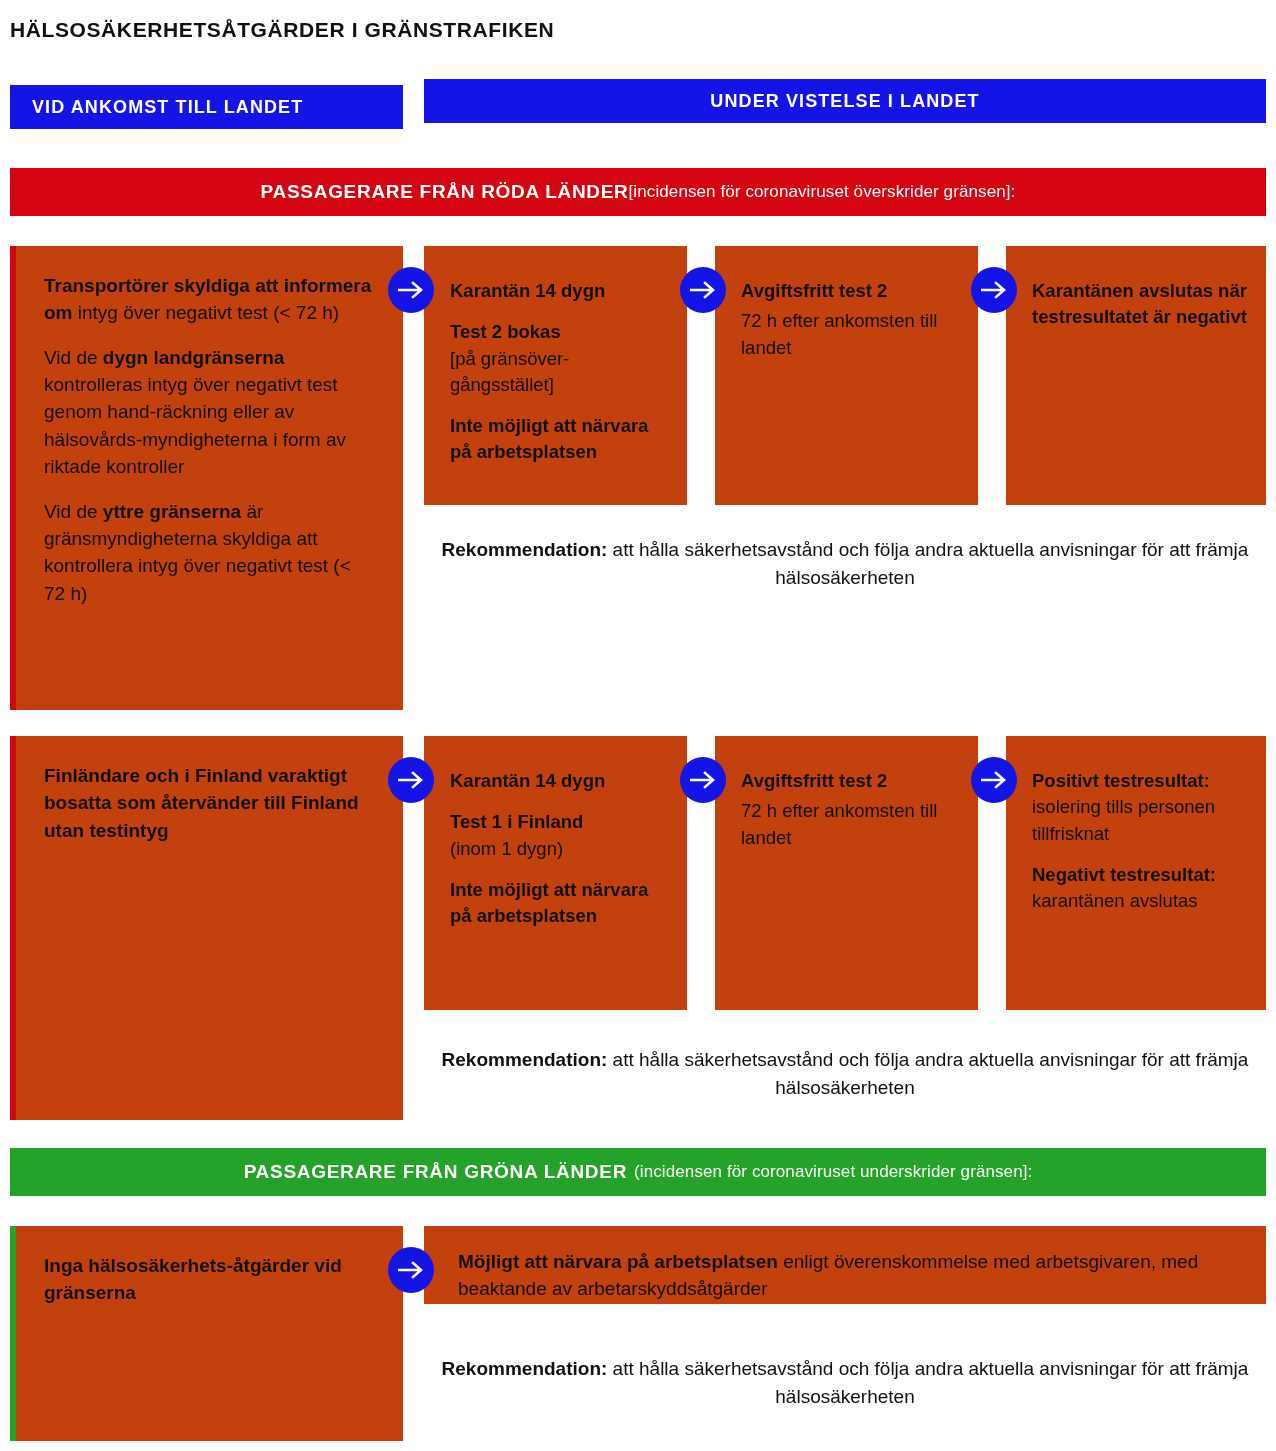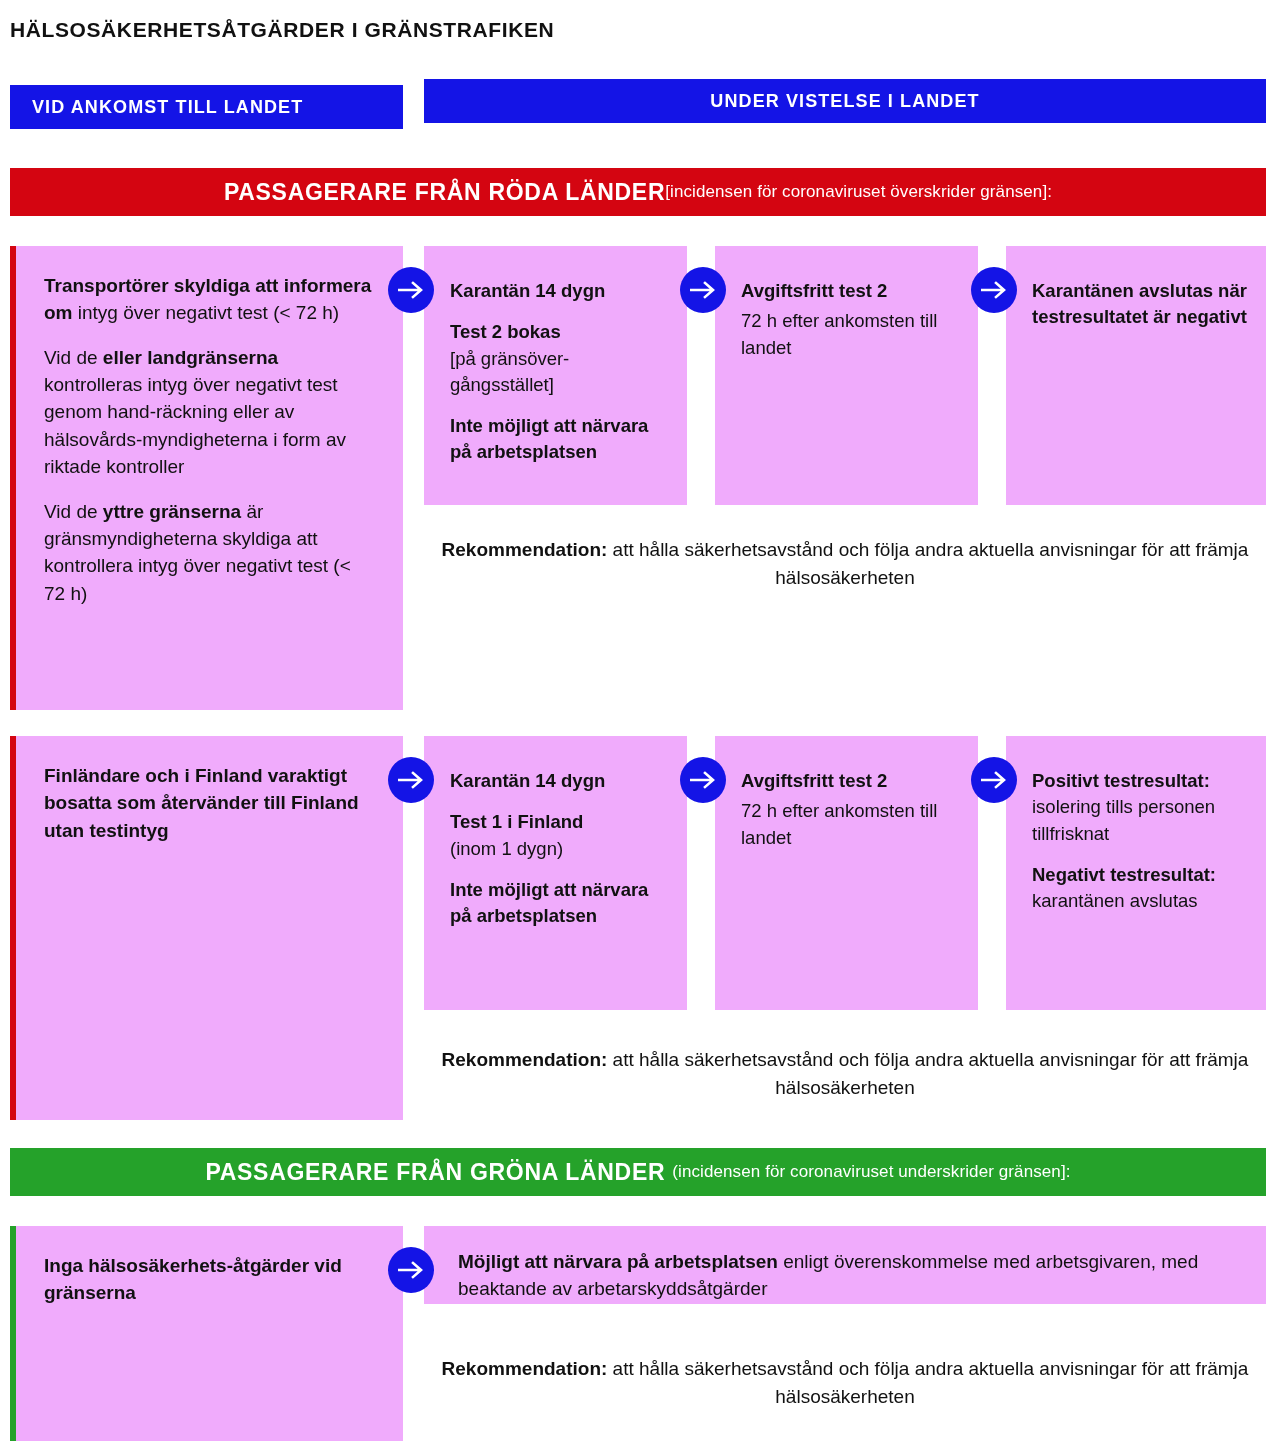--- a/index.html
+++ b/index.html
@@ -57,35 +57,35 @@
     width: 1256px;
     height: 48px;
     display: flex;
     align-items: center;
     justify-content: center;
     color: #ffffff;
   }
   .cat-red   { top: 168px; background: #d40511; }
   .cat-green { top: 1148px; background: #25a22a; }
   .cat-strong {
-    font-size: 23px;
+    font-size: 19px;
     font-weight: bold;
     letter-spacing: 0.7px;
   }
   .cat-note {
     font-size: 17px;
     font-weight: normal;
     letter-spacing: 0.1px;
   }
   .cat-green .cat-note { margin-left: 7px; }
 
   
   .panel {
     position: absolute;
-    background: #f0abfc;
+    background: #c2410c;
   }
   .panel.accent-red  { border-left: 6px solid #d40511; }
   .panel.accent-green{ border-left: 6px solid #25a22a; }
 
   .panel-pad { padding: 26px 28px 18px 28px; }
   .panel-pad-sm { padding: 32px 18px 18px 26px; }
 
   
   p.blk {
     font-size: 19px;
@@ -143,21 +143,21 @@
 <div class="cat-banner cat-red">
   <span class="cat-strong">PASSAGERARE FRÅN RÖDA LÄNDER</span>
   <span class="cat-note">[incidensen för coronaviruset överskrider gränsen]:</span>
 </div>
 
 <div class="panel accent-red panel-pad" style="left:10px; top:246px; width:393px; height:464px;">
   <p class="blk">
     <b>Transportörer skyldiga att informera om</b><span> intyg över negativt test (&lt; 72 h)</span>
   </p>
   <p class="blk">
-    <span>Vid de </span><b>eller landgränserna</b><span> kontrolleras intyg över negativt test genom hand-räckning eller av hälsovårds-myndigheterna i form av riktade kontroller</span>
+    <span>Vid de </span><b>dygn landgränserna</b><span> kontrolleras intyg över negativt test genom hand-räckning eller av hälsovårds-myndigheterna i form av riktade kontroller</span>
   </p>
   <p class="blk">
     <span>Vid de </span><b>yttre gränserna</b><span> är gränsmyndigheterna skyldiga att kontrollera intyg över negativt test (&lt; 72 h)</span>
   </p>
 </div>
 
 <div class="arrow" style="left:388px; top:267px;">
   <svg width="26" height="18" viewBox="0 0 26 18">
       <path d="M1 9 H22 M15 2 L23 9 L15 16" stroke="#ffffff" stroke-width="2.6" fill="none" stroke-linecap="square"></path>
     </svg>

